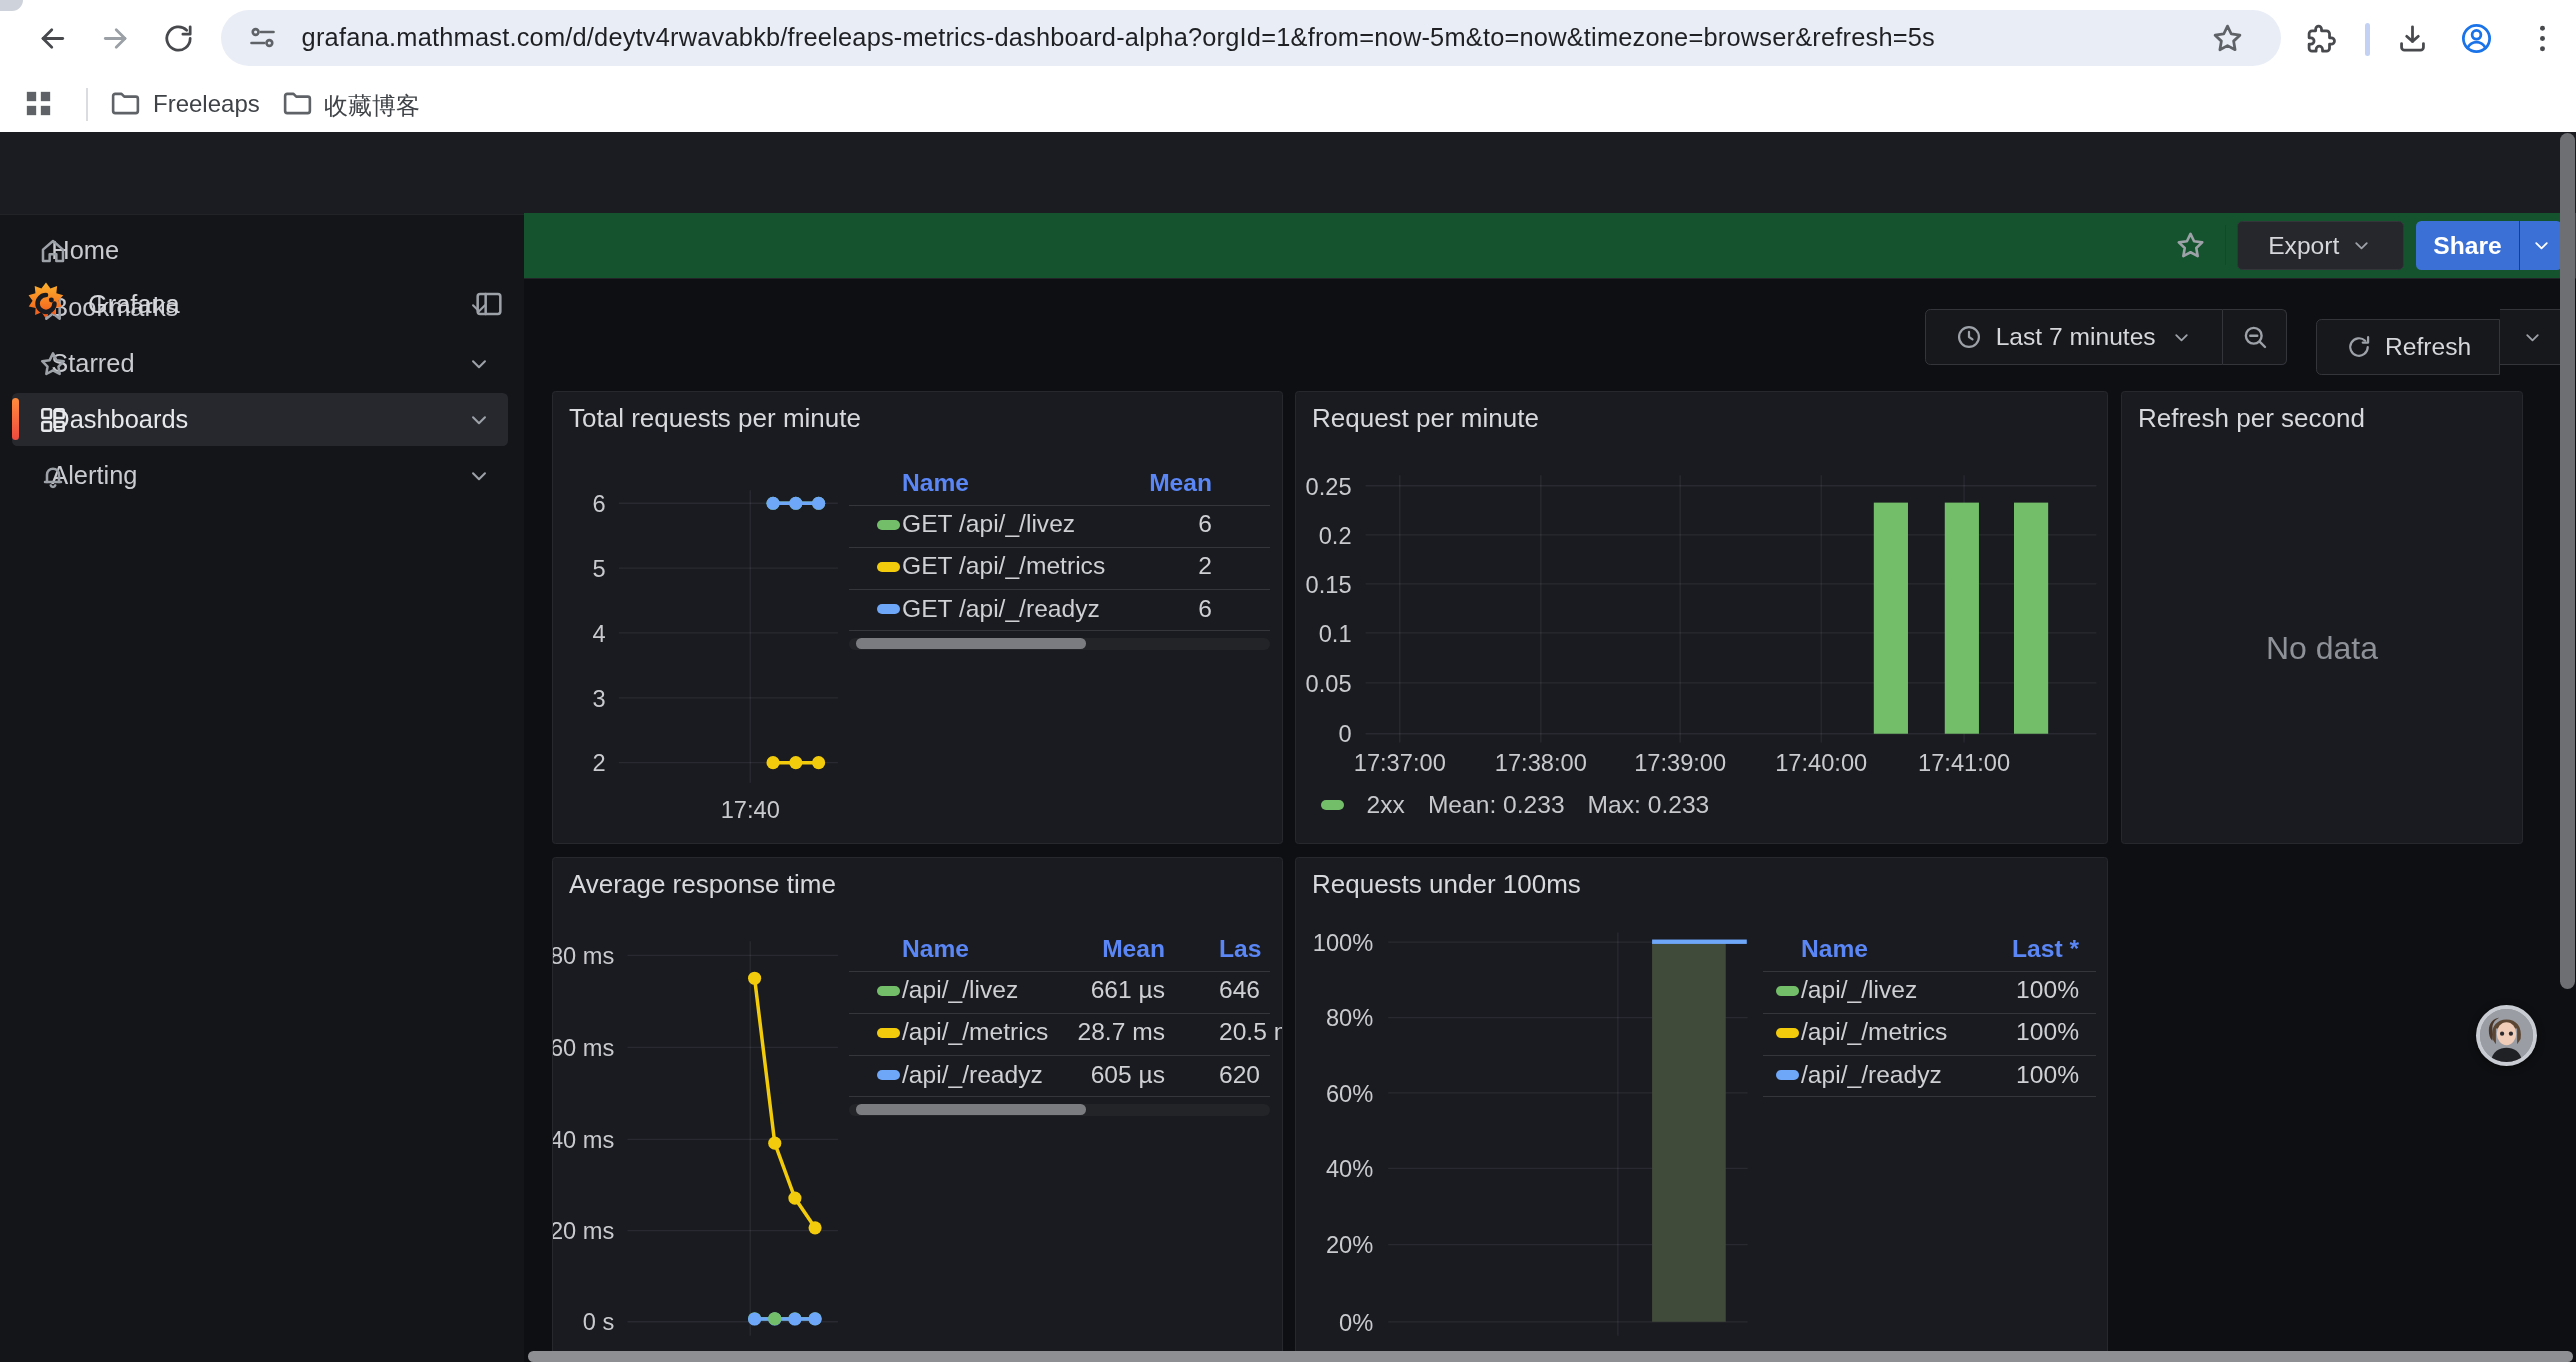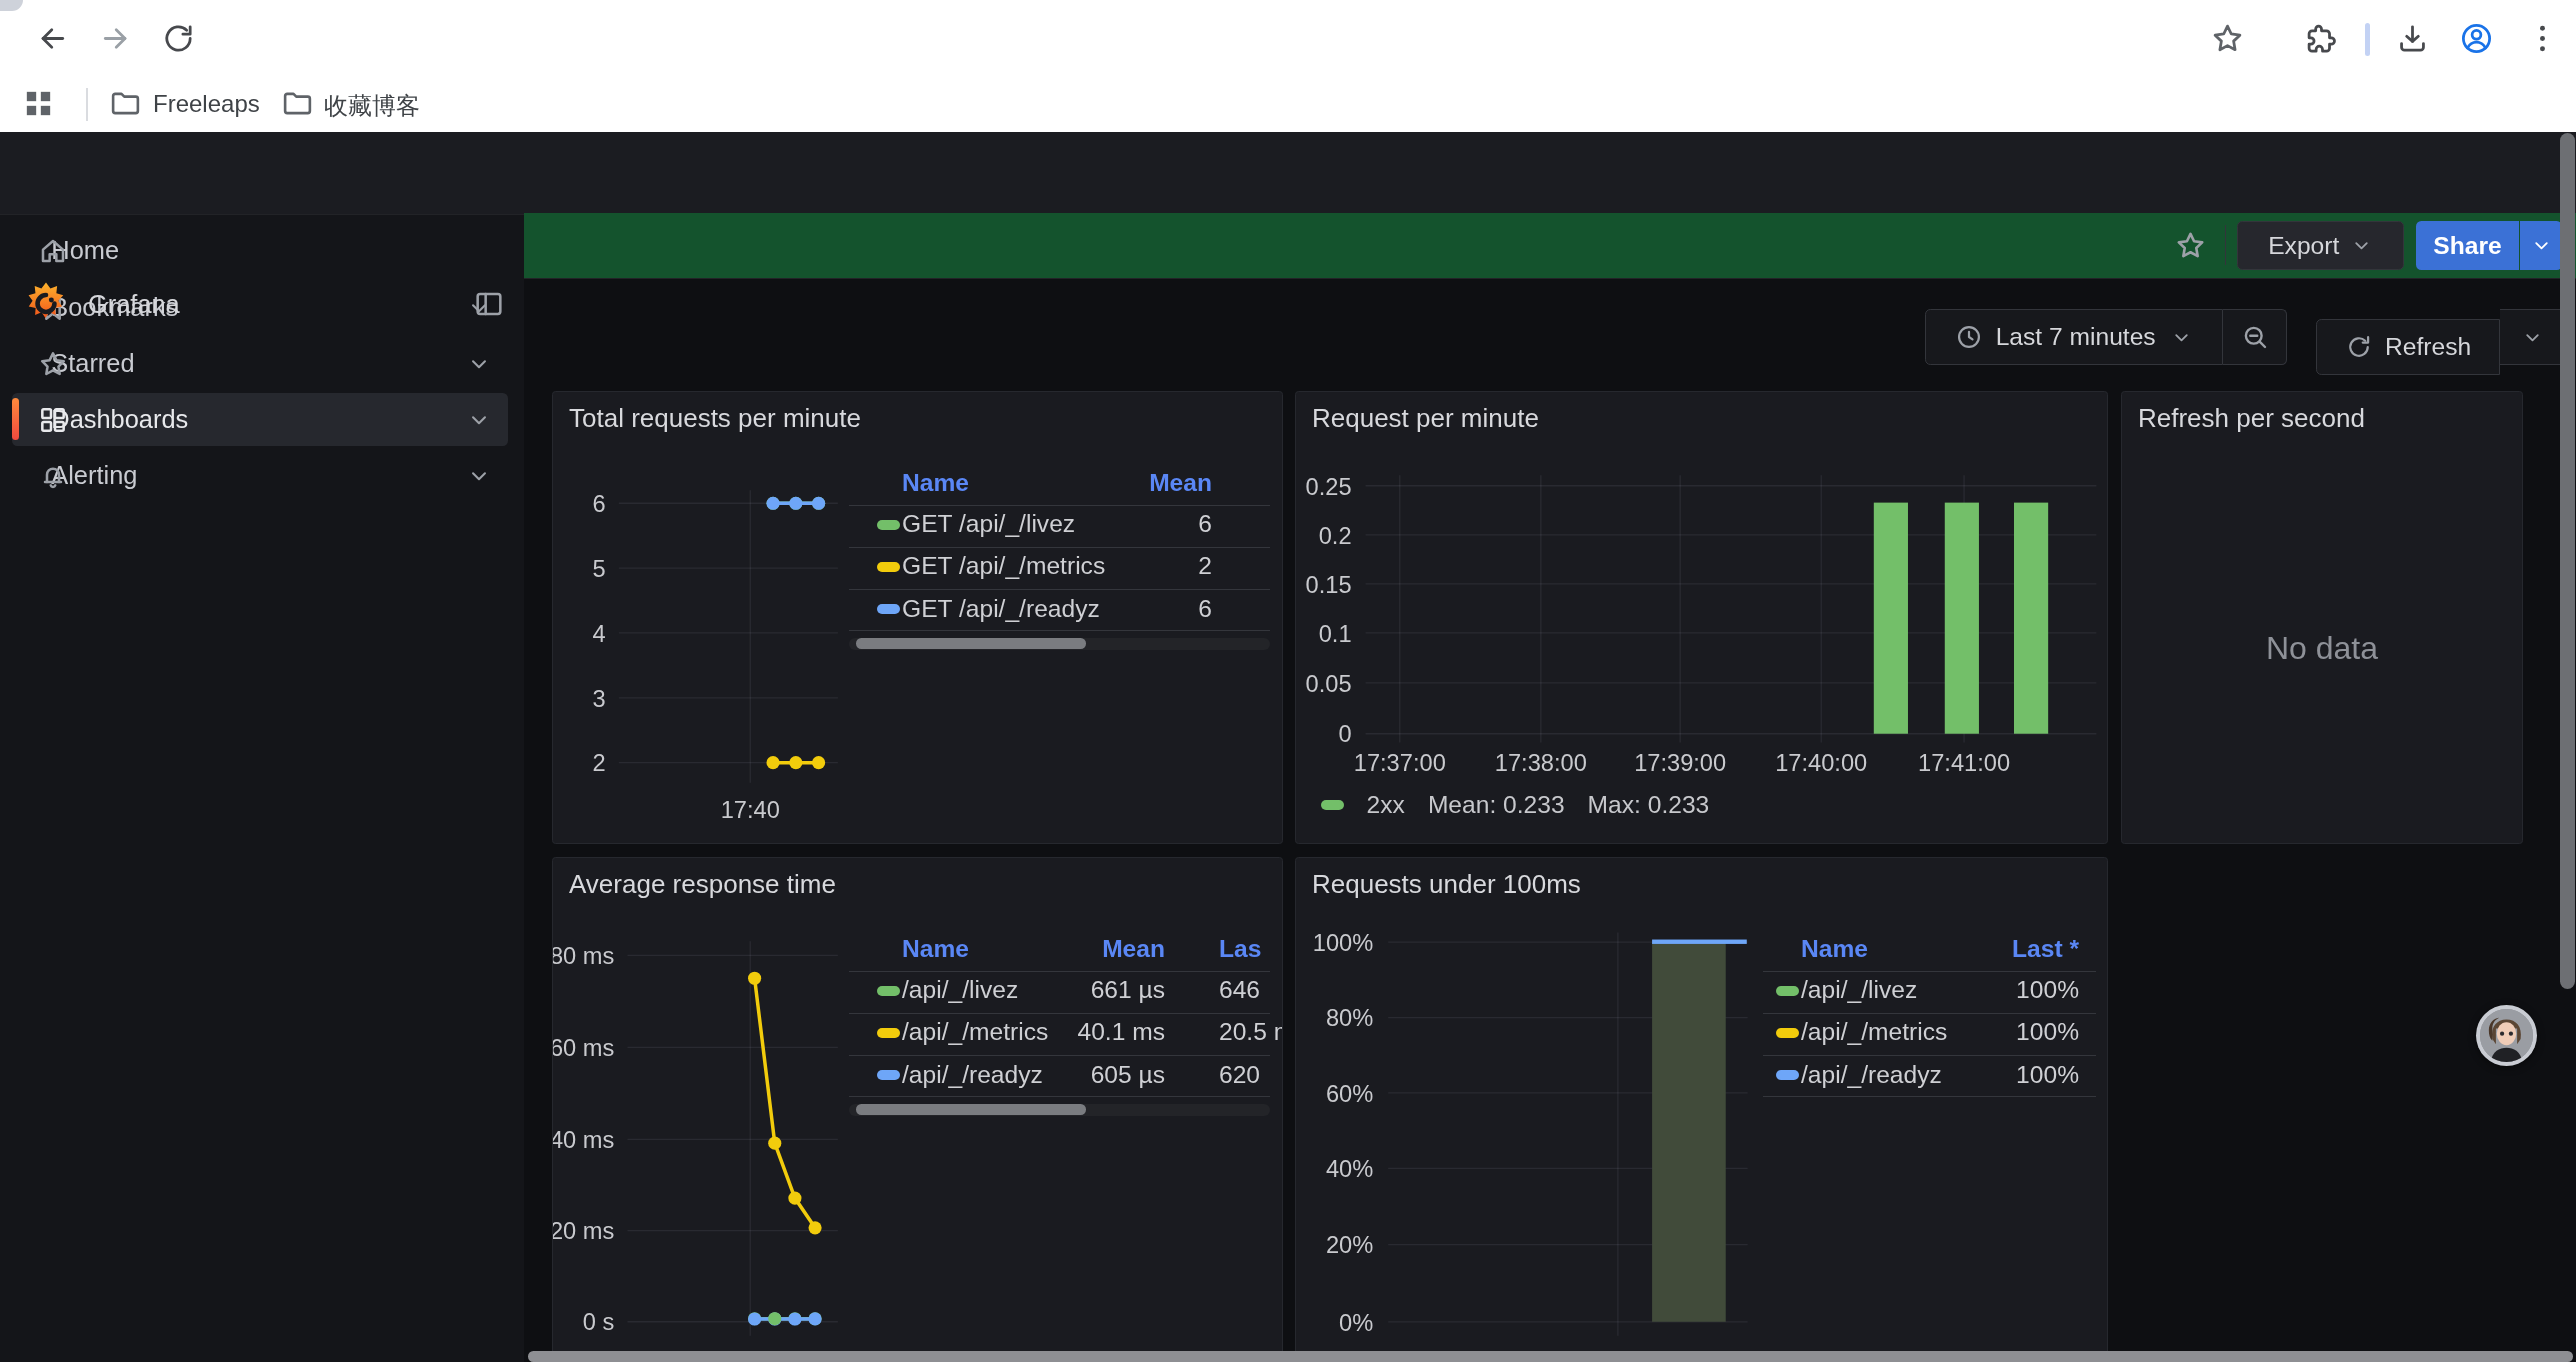--- a/index.html
+++ b/index.html
@@ -79,20 +79,29 @@
       </svg></span>
   <span class="cicon" style="left:98px;top:21px;color:#9aa0a6"><svg viewBox="0 0 24 24" fill="none" stroke="currentColor" stroke-width="1.9" stroke-linecap="round" stroke-linejoin="round">
         <path d="M5 12h13.5"></path>
         <path d="M12.5 6l6 6-6 6"></path>
       </svg></span>
   <span class="cicon" style="left:161px;top:21px"><svg viewBox="0 0 24 24" fill="none" stroke="currentColor" stroke-width="1.9" stroke-linecap="round" stroke-linejoin="round">
         <path d="M20 12a8 8 0 1 1-2.4-5.7"></path>
         <path d="M20 4v5h-5"></path>
       </svg></span>
 
+  <div class="abs omnibox">
+    <span class="cicon" style="position:static;width:33px;height:33px;margin-left:24.6px;color:#5f6368"><svg viewBox="0 0 24 24" fill="none" stroke="currentColor" stroke-width="1.9" stroke-linecap="round" stroke-linejoin="round">
+          <circle cx="7" cy="8" r="2.1"></circle>
+          <path d="M10.8 8H20"></path>
+          <path d="M4 16h9.2"></path>
+          <circle cx="17" cy="16" r="2.1"></circle>
+        </svg></span>
+    <span class="url">grafana.mathmast.com/d/deytv4rwavabkb/freeleaps-metrics-dashboard-alpha?orgId=1&amp;from=now-5m&amp;to=now&amp;timezone=browser&amp;refresh=5s</span>
+  </div>
   <span class="cicon" style="left:2210px;top:21px;color:#5f6368"><svg viewBox="0 0 24 24" fill="none" stroke="currentColor" stroke-width="1.9" stroke-linecap="round" stroke-linejoin="round">
         <path d="M12 3.5l2.6 5.4 5.9.8-4.3 4.1 1 5.9-5.2-2.8-5.2 2.8 1-5.9L3.5 9.7l5.9-.8z"></path>
       </svg></span>
 
   <span class="cicon" style="left:2304px;top:21px"><svg viewBox="0 0 24 24" fill="none" stroke="currentColor" stroke-width="1.9" stroke-linecap="round" stroke-linejoin="round">
         <path d="M10 3.5a2 2 0 0 0-2 2v1.2H5.5a2 2 0 0 0-2 2v2.8h1.2a2.2 2.2 0 1 1 0 4.4H3.5v2.8a2 2 0 0 0 2 2h2.8v-1.2a2.2 2.2 0 1 1 4.4 0v1.2h2.8a2 2 0 0 0 2-2v-2.8h1.2a2.2 2.2 0 1 0 0-4.4h-1.2V8.7a2 2 0 0 0-2-2H12V5.5a2 2 0 0 0-2-2z"></path>
       </svg></span>
   <div class="bluebar" style="left:2365px;top:23px;height:33px"></div>
   <span class="cicon" style="left:2395px;top:21px"><svg viewBox="0 0 24 24" fill="none" stroke="currentColor" stroke-width="1.9" stroke-linecap="round" stroke-linejoin="round">
         <path d="M12 4v10"></path>
@@ -414,21 +423,21 @@
     <div class="lg-sep" style="left: 296px; top: 113px; width: 421px;"></div>
     <div class="lg-sep" style="left: 296px; top: 155px; width: 421px;"></div>
     <div class="lg-sep" style="left: 296px; top: 197px; width: 421px;"></div>
     <div class="lg-sep" style="left: 296px; top: 238px; width: 421px;"></div>
     <div class="lg-pill" style="left: 324px; top: 128px; background: rgb(115, 191, 105);"></div>
     <div class="lg-text" style="left: 349px; top: 118px;">/api/_/livez</div>
     <div class="lg-text" style="top: 118px; right: 117px;">661 µs</div>
     <div class="lg-text" style="top: 118px; left: 666px;">646</div>
     <div class="lg-pill" style="left: 324px; top: 170px; background: rgb(242, 204, 12);"></div>
     <div class="lg-text" style="left: 349px; top: 160px;">/api/_/metrics</div>
-    <div class="lg-text" style="top: 160px; right: 117px;">40.1 ms</div>
+    <div class="lg-text" style="top: 160px; right: 117px;">28.7 ms</div>
     <div class="lg-text" style="top: 160px; left: 666px;">20.5 m</div>
     <div class="lg-pill" style="left: 324px; top: 212px; background: rgb(110, 166, 248);"></div>
     <div class="lg-text" style="left: 349px; top: 203px;">/api/_/readyz</div>
     <div class="lg-text" style="top: 203px; right: 117px;">605 µs</div>
     <div class="lg-text" style="top: 203px; left: 666px;">620</div>
     <div class="lg-scroll-track" style="left: 296px; top: 246px; width: 421px;"></div>
     <div class="lg-scroll-thumb" style="left: 303px; top: 246px; width: 230px;"></div>
   </div>
 <div class="panel" id="p4" style="left:1295px;top:857px;width:813px;height:505px">
   <div class="ptitle">Requests under 100ms</div>

